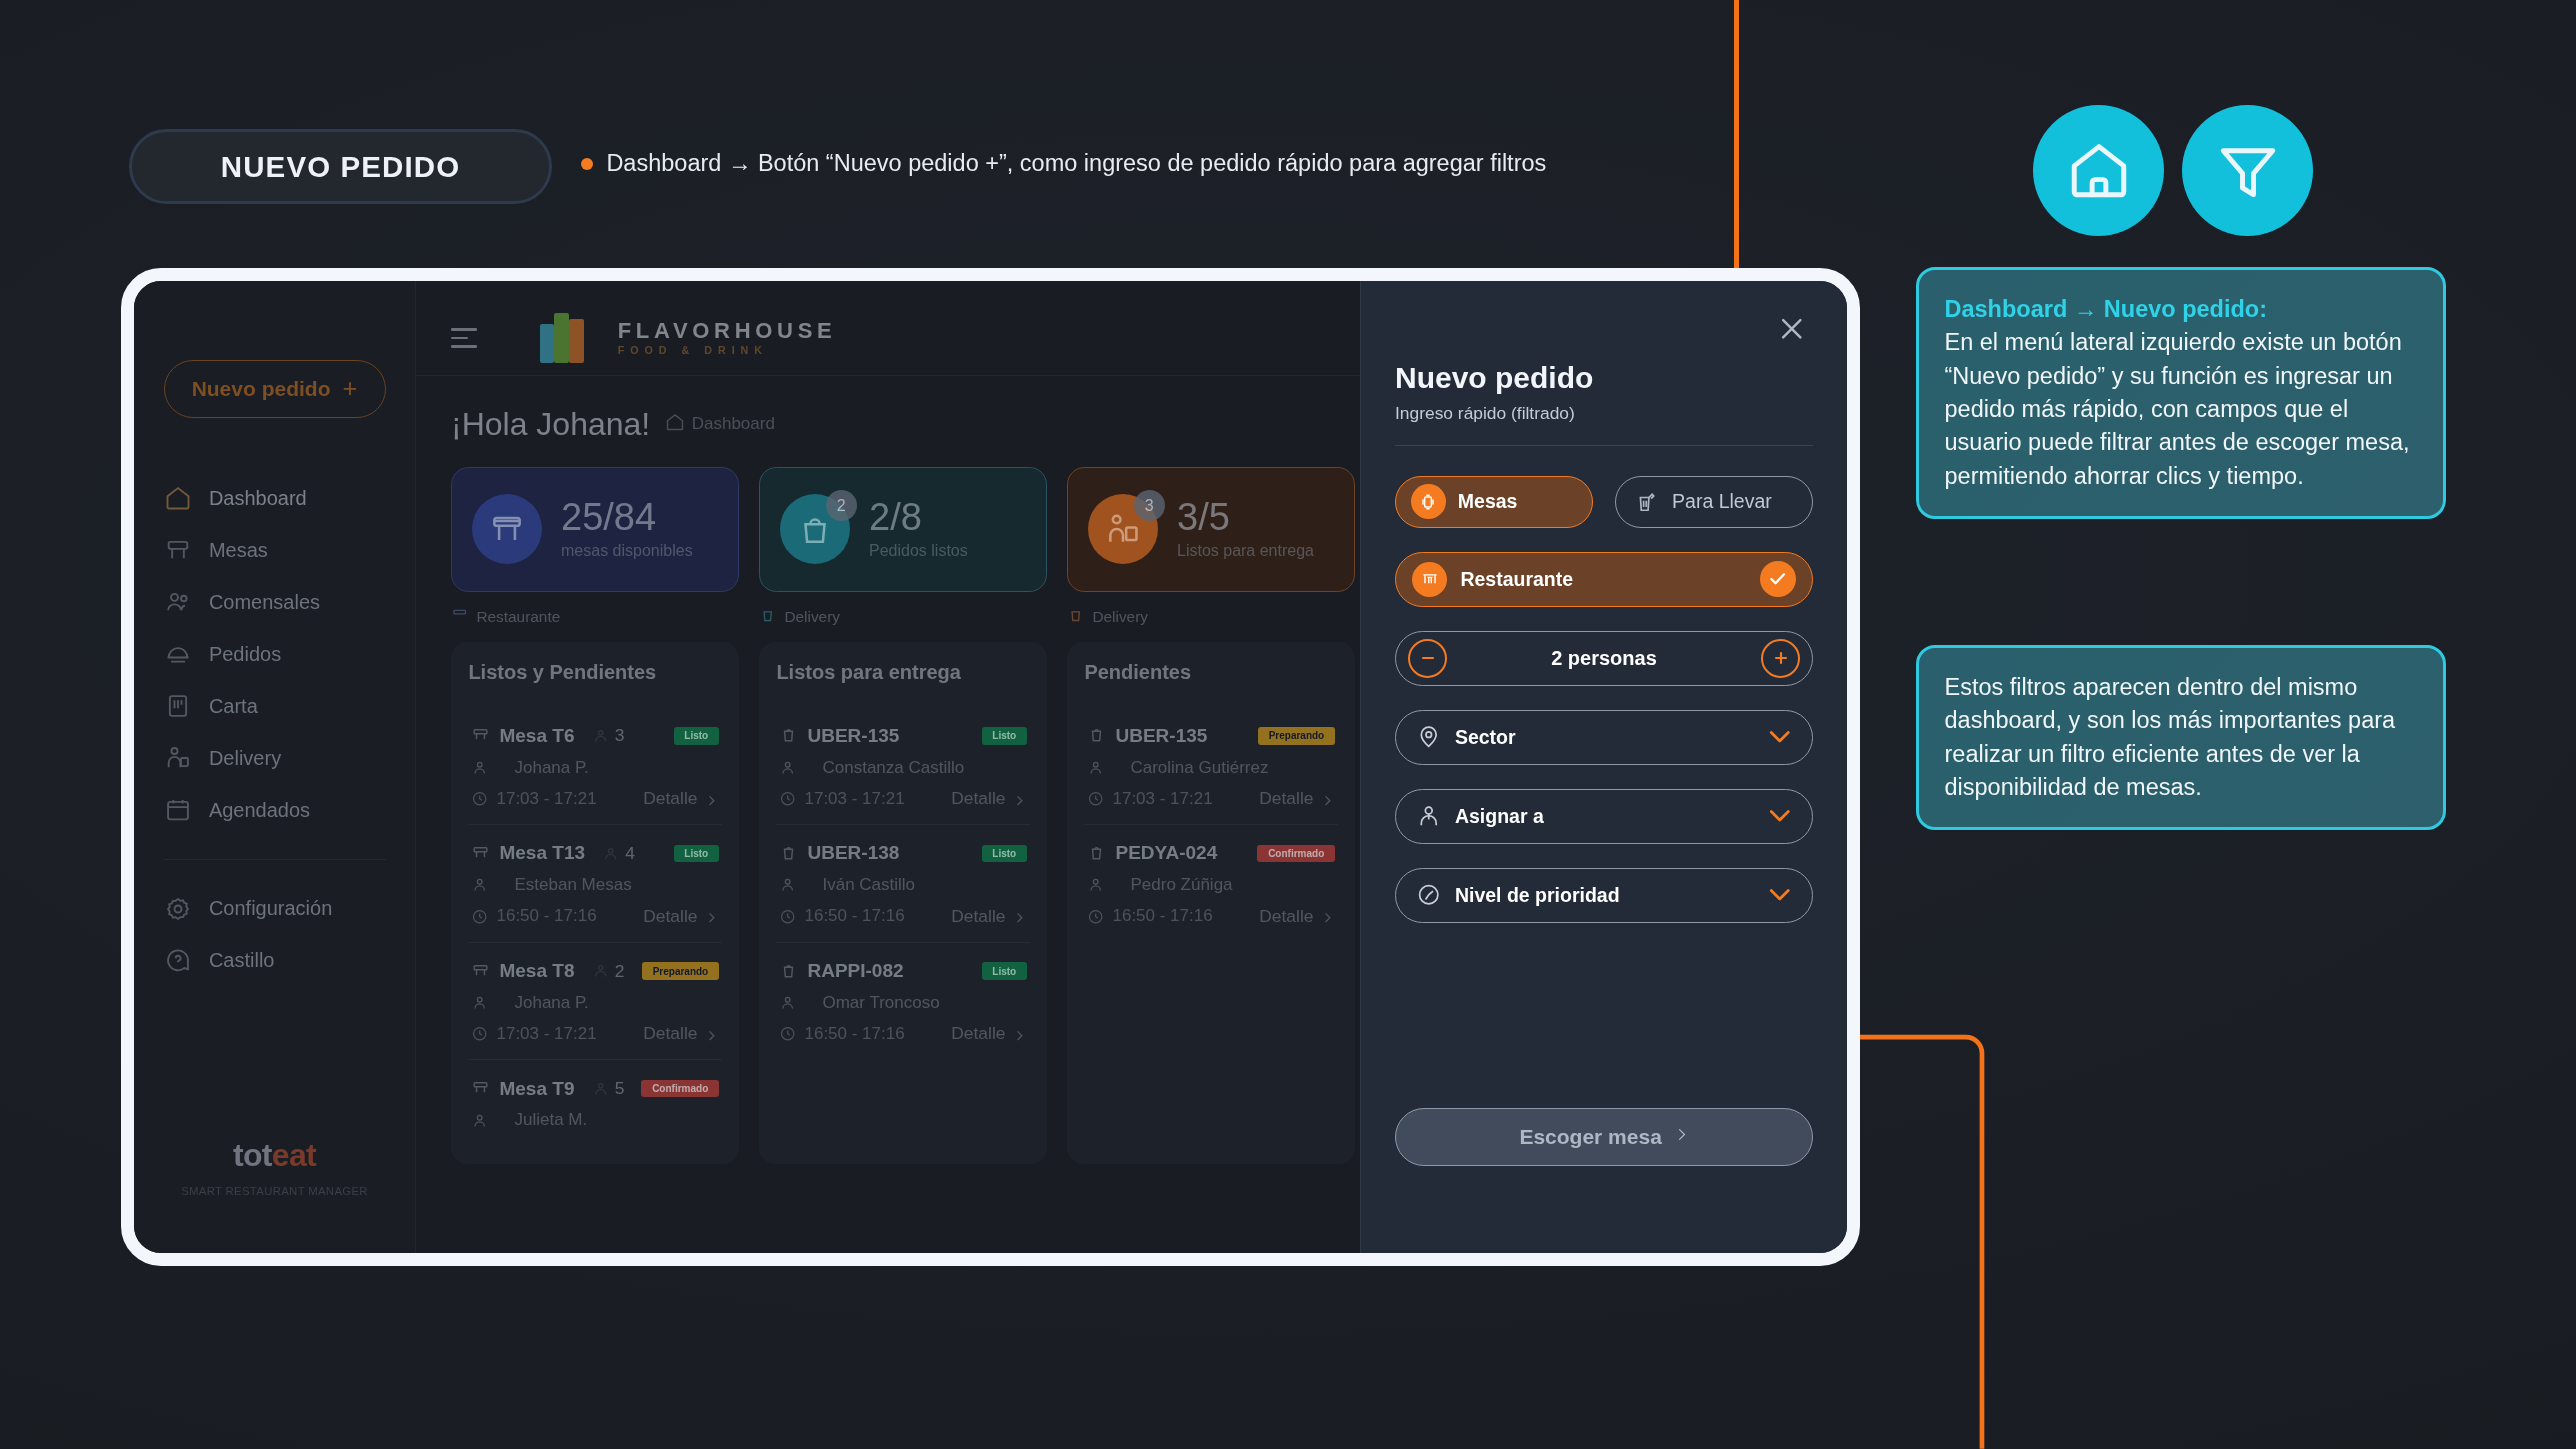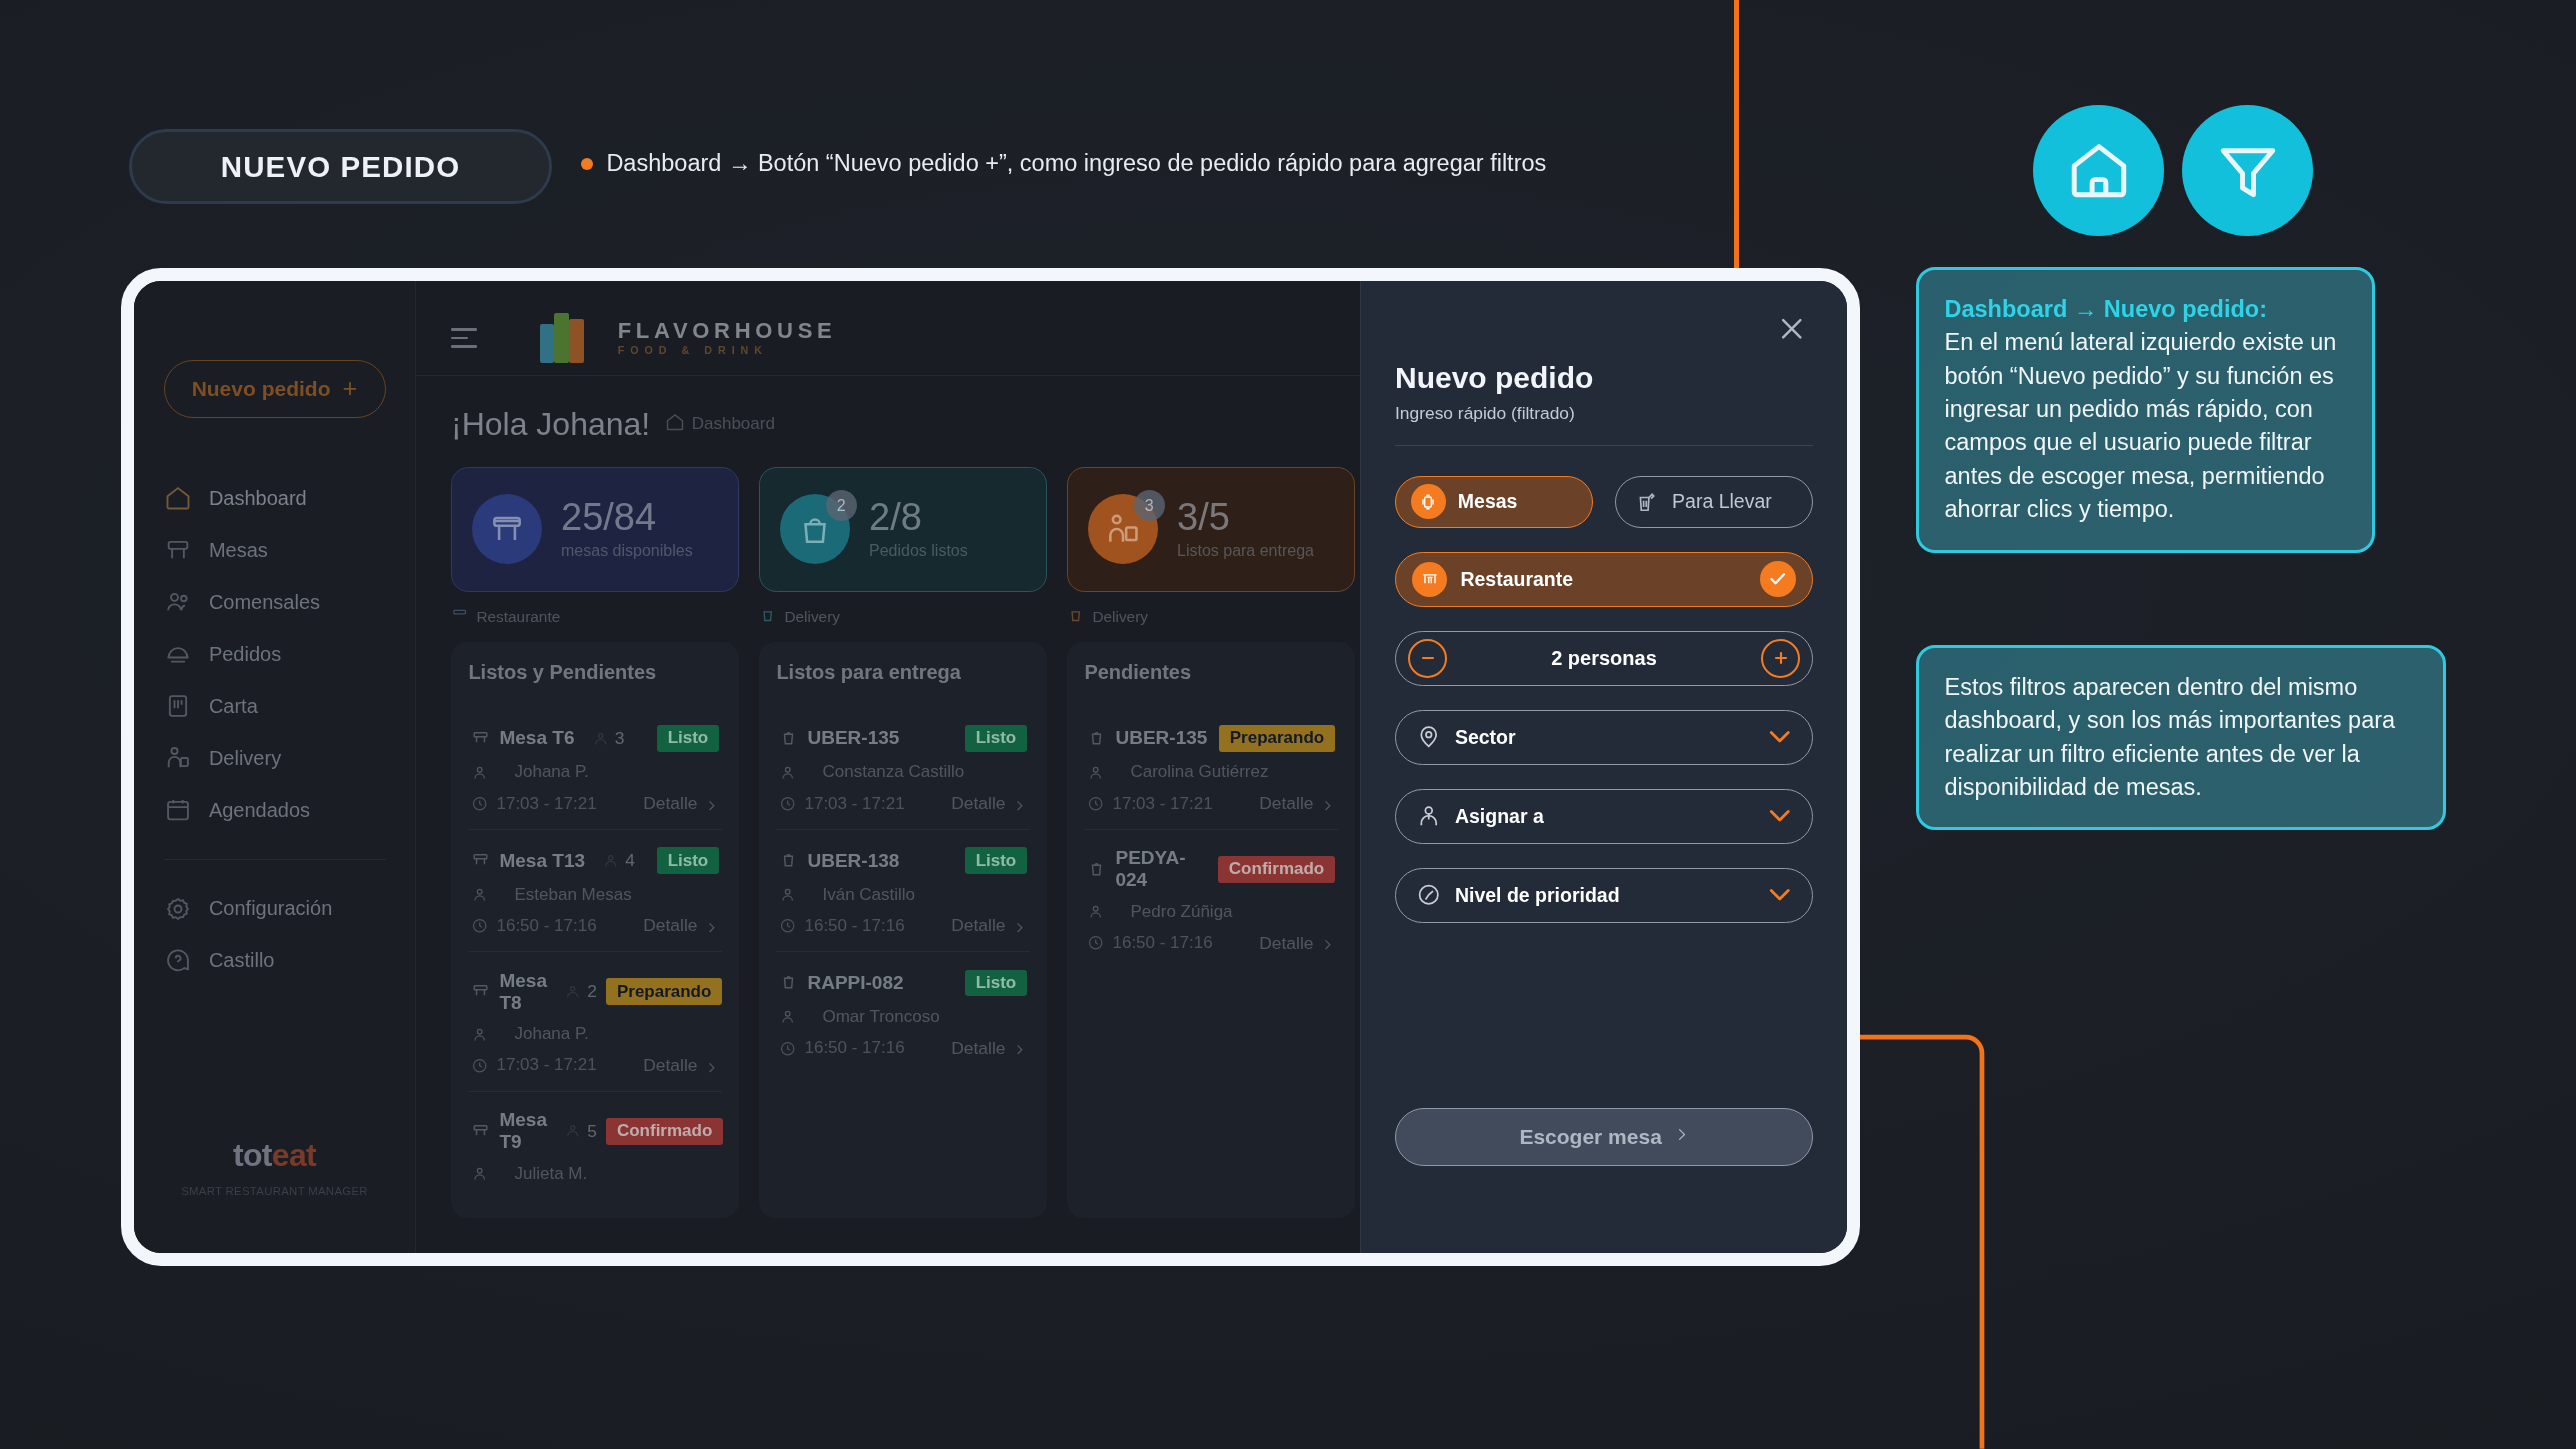--- a/index.html
+++ b/index.html
@@ -152,21 +152,21 @@
   }
   .order:first-of-type { border-top: none; }
   .order .r1 { display: flex; align-items: center; gap: 9.4px; }
   .order .r1 svg { width: 19px; height: 19px; opacity: .3; flex: none; }
   .order .name { color: #ced5df; font-size: 19px; font-weight: 700; opacity: .5; }
   .order .ppl { display: flex; align-items: center; gap: 5.4px; margin-left: 8px; opacity: .4; }
   .order .ppl svg { width: 17.4px; height: 17.4px; }
   .order .ppl span { color: #c3cad4; font-size: 17.4px; }
   .badge {
     margin-left: auto; padding: 3.4px 10.7px; border-radius: 3px;
-    font-size: 17px; font-weight: 700; opacity: .72;
+    font-size: 10px; font-weight: 700; opacity: .72;
   }
   .badge.green  { background: #0f7a4a; color: #bdf5d8; }
   .badge.yellow { background: #c1901a; color: #0f172a; }
   .badge.red    { background: #b63b38; color: #ffe0de; }
   .order .r2 { display: flex; align-items: center; gap: 26px; margin-top: 10.7px; opacity: .35; }
   .order .r2 svg { width: 17.4px; height: 17.4px; flex: none; }
   .order .r2 span { color: #aeb5c0; font-size: 17px; }
   .order .r3 { display: flex; align-items: center; gap: 9.4px; margin-top: 10.7px; }
   .order .r3 .tm { display: flex; align-items: center; gap: 8px; opacity: .32; }
   .order .r3 .tm svg { width: 17.4px; height: 17.4px; }
@@ -251,21 +251,21 @@
   }
   .cta span { color: #aeb7c4; font-size: 21px; font-weight: 700; }
   .cta svg { width: 14.8px; height: 19px; }
 
   
   .callout {
     position: absolute; border: 3.4px solid #2fc9e0; border-radius: 19px;
     background: linear-gradient(135deg, #2a5f6d 0%, #2d606c 100%);
     padding: 23px 25.5px;
   }
-  .callout.one { left: 1916px; top: 267px; width: 459px; border-radius: 19px; }
+  .callout.one { left: 1916px; top: 267px; width: 530px; border-radius: 19px; }
   .callout.two { left: 1916px; top: 645px; width: 530px; }
   .callout .c-head { color: #2fd3e8; font-size: 23.5px; font-weight: 700; line-height: 1.42; }
   .callout .c-body { color: #f1f6f8; font-size: 23.5px; line-height: 1.42; }
 
   
   .conn { position: absolute; background: #f4731a; }
   .conn-v1 { left: 1734px; top: 0px; width: 4.7px; height: 309px; }
   .arrowhead {
     position: absolute; left: 1719px; top: 301px;
     width: 0; height: 0;

